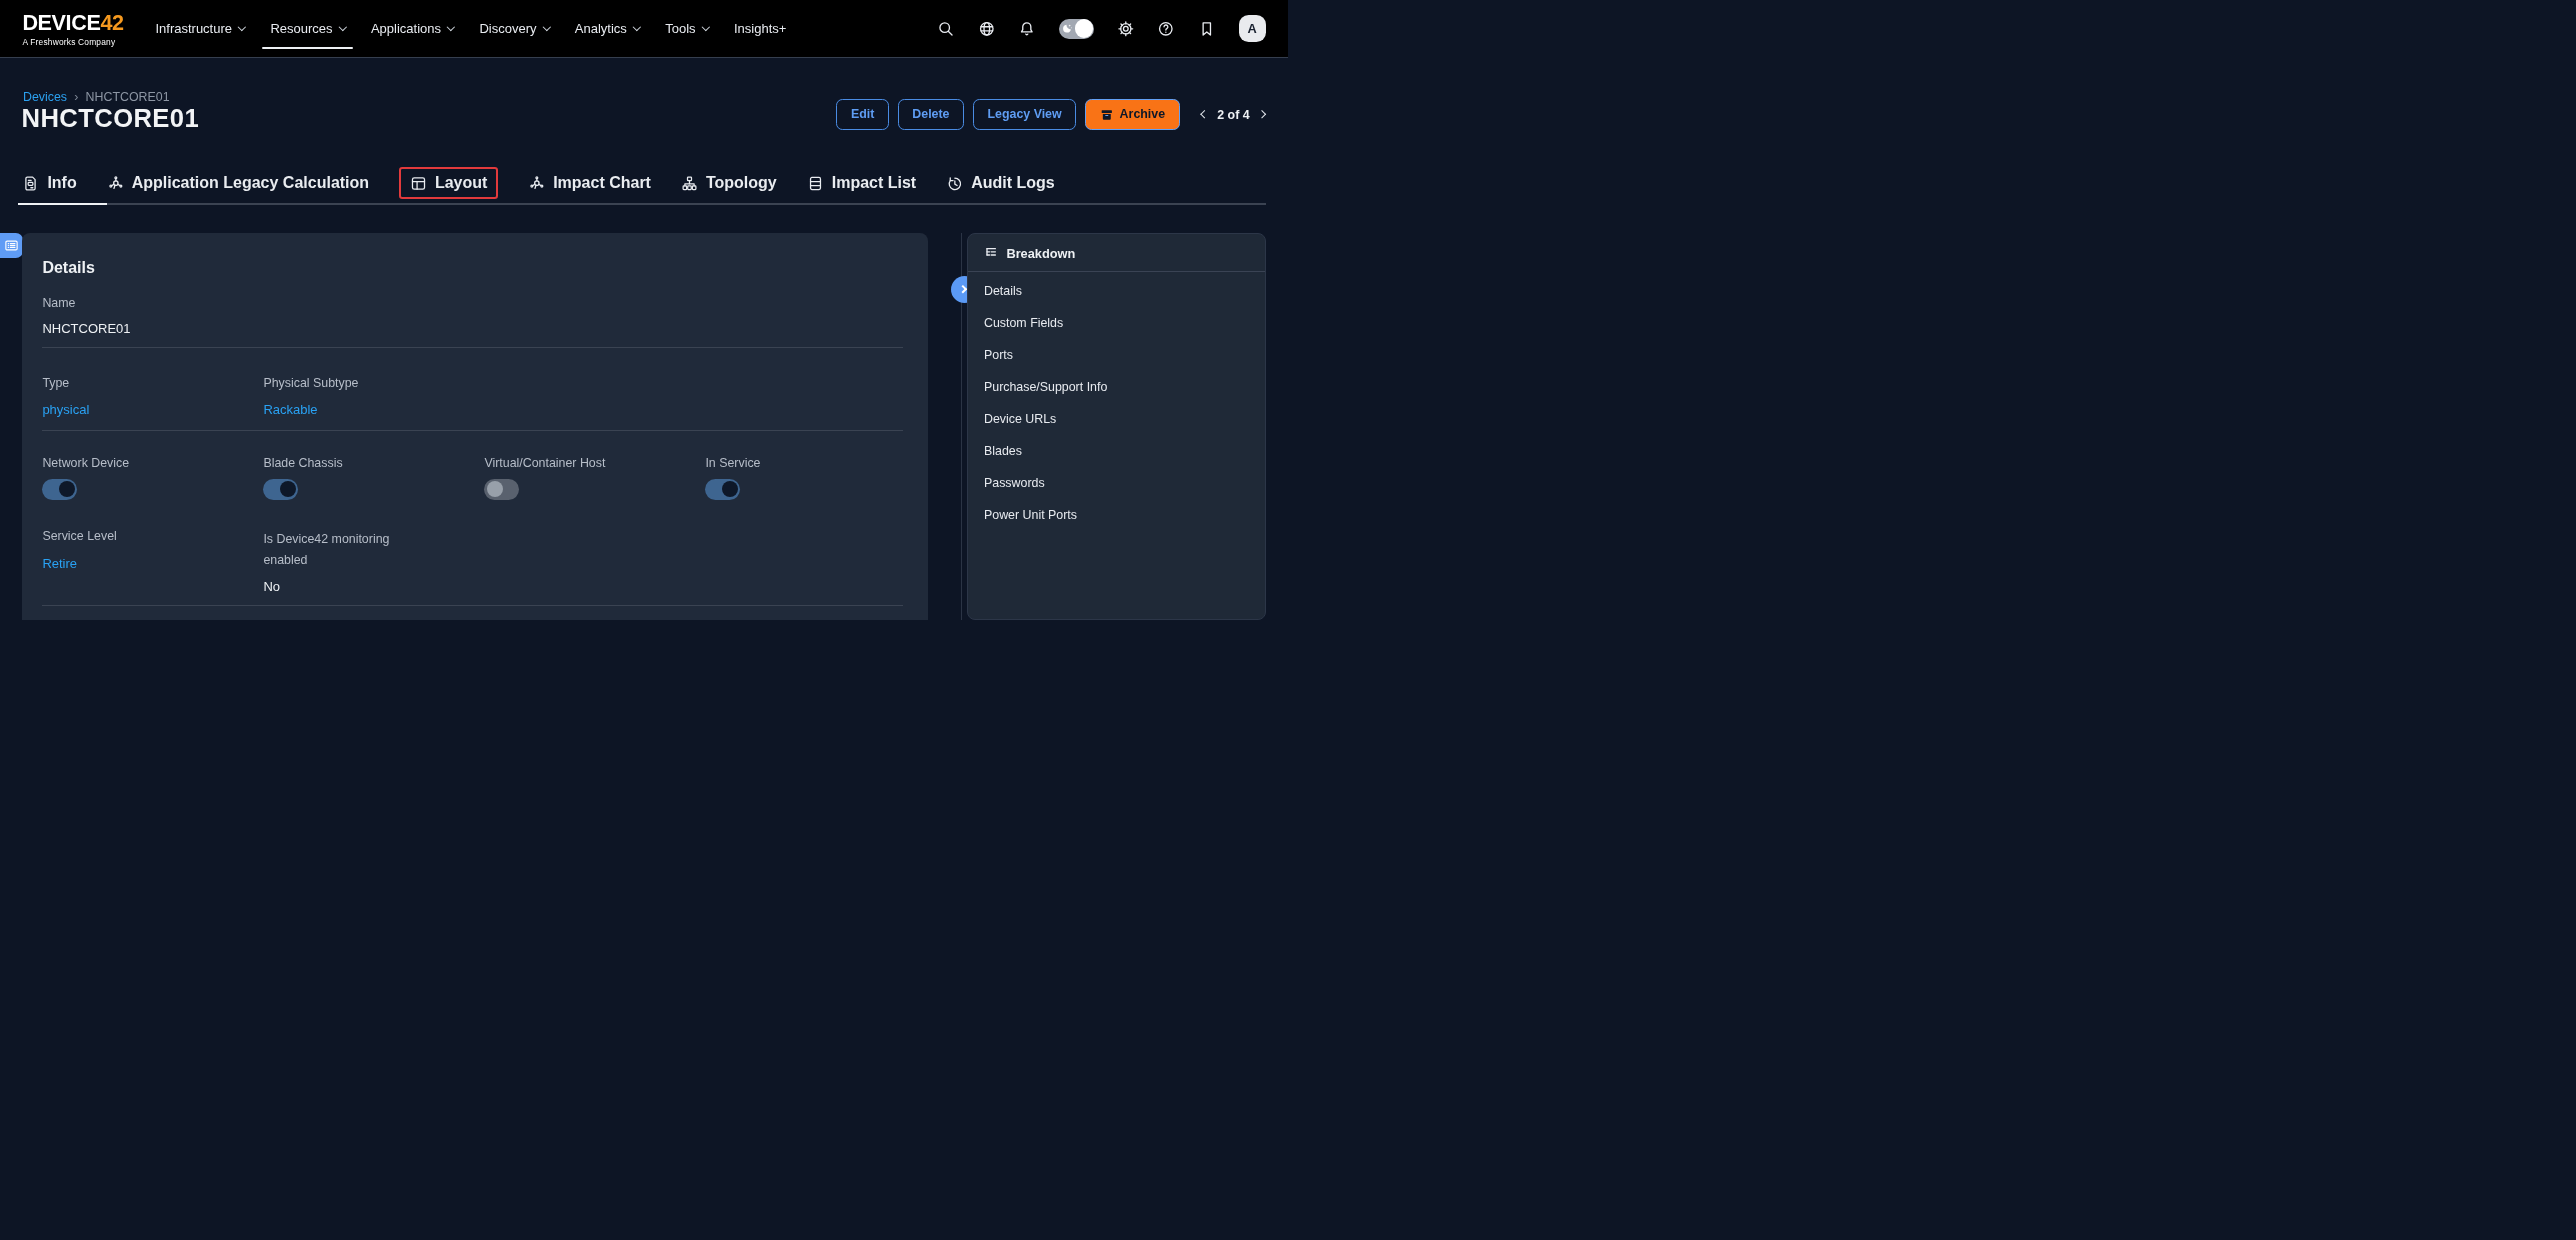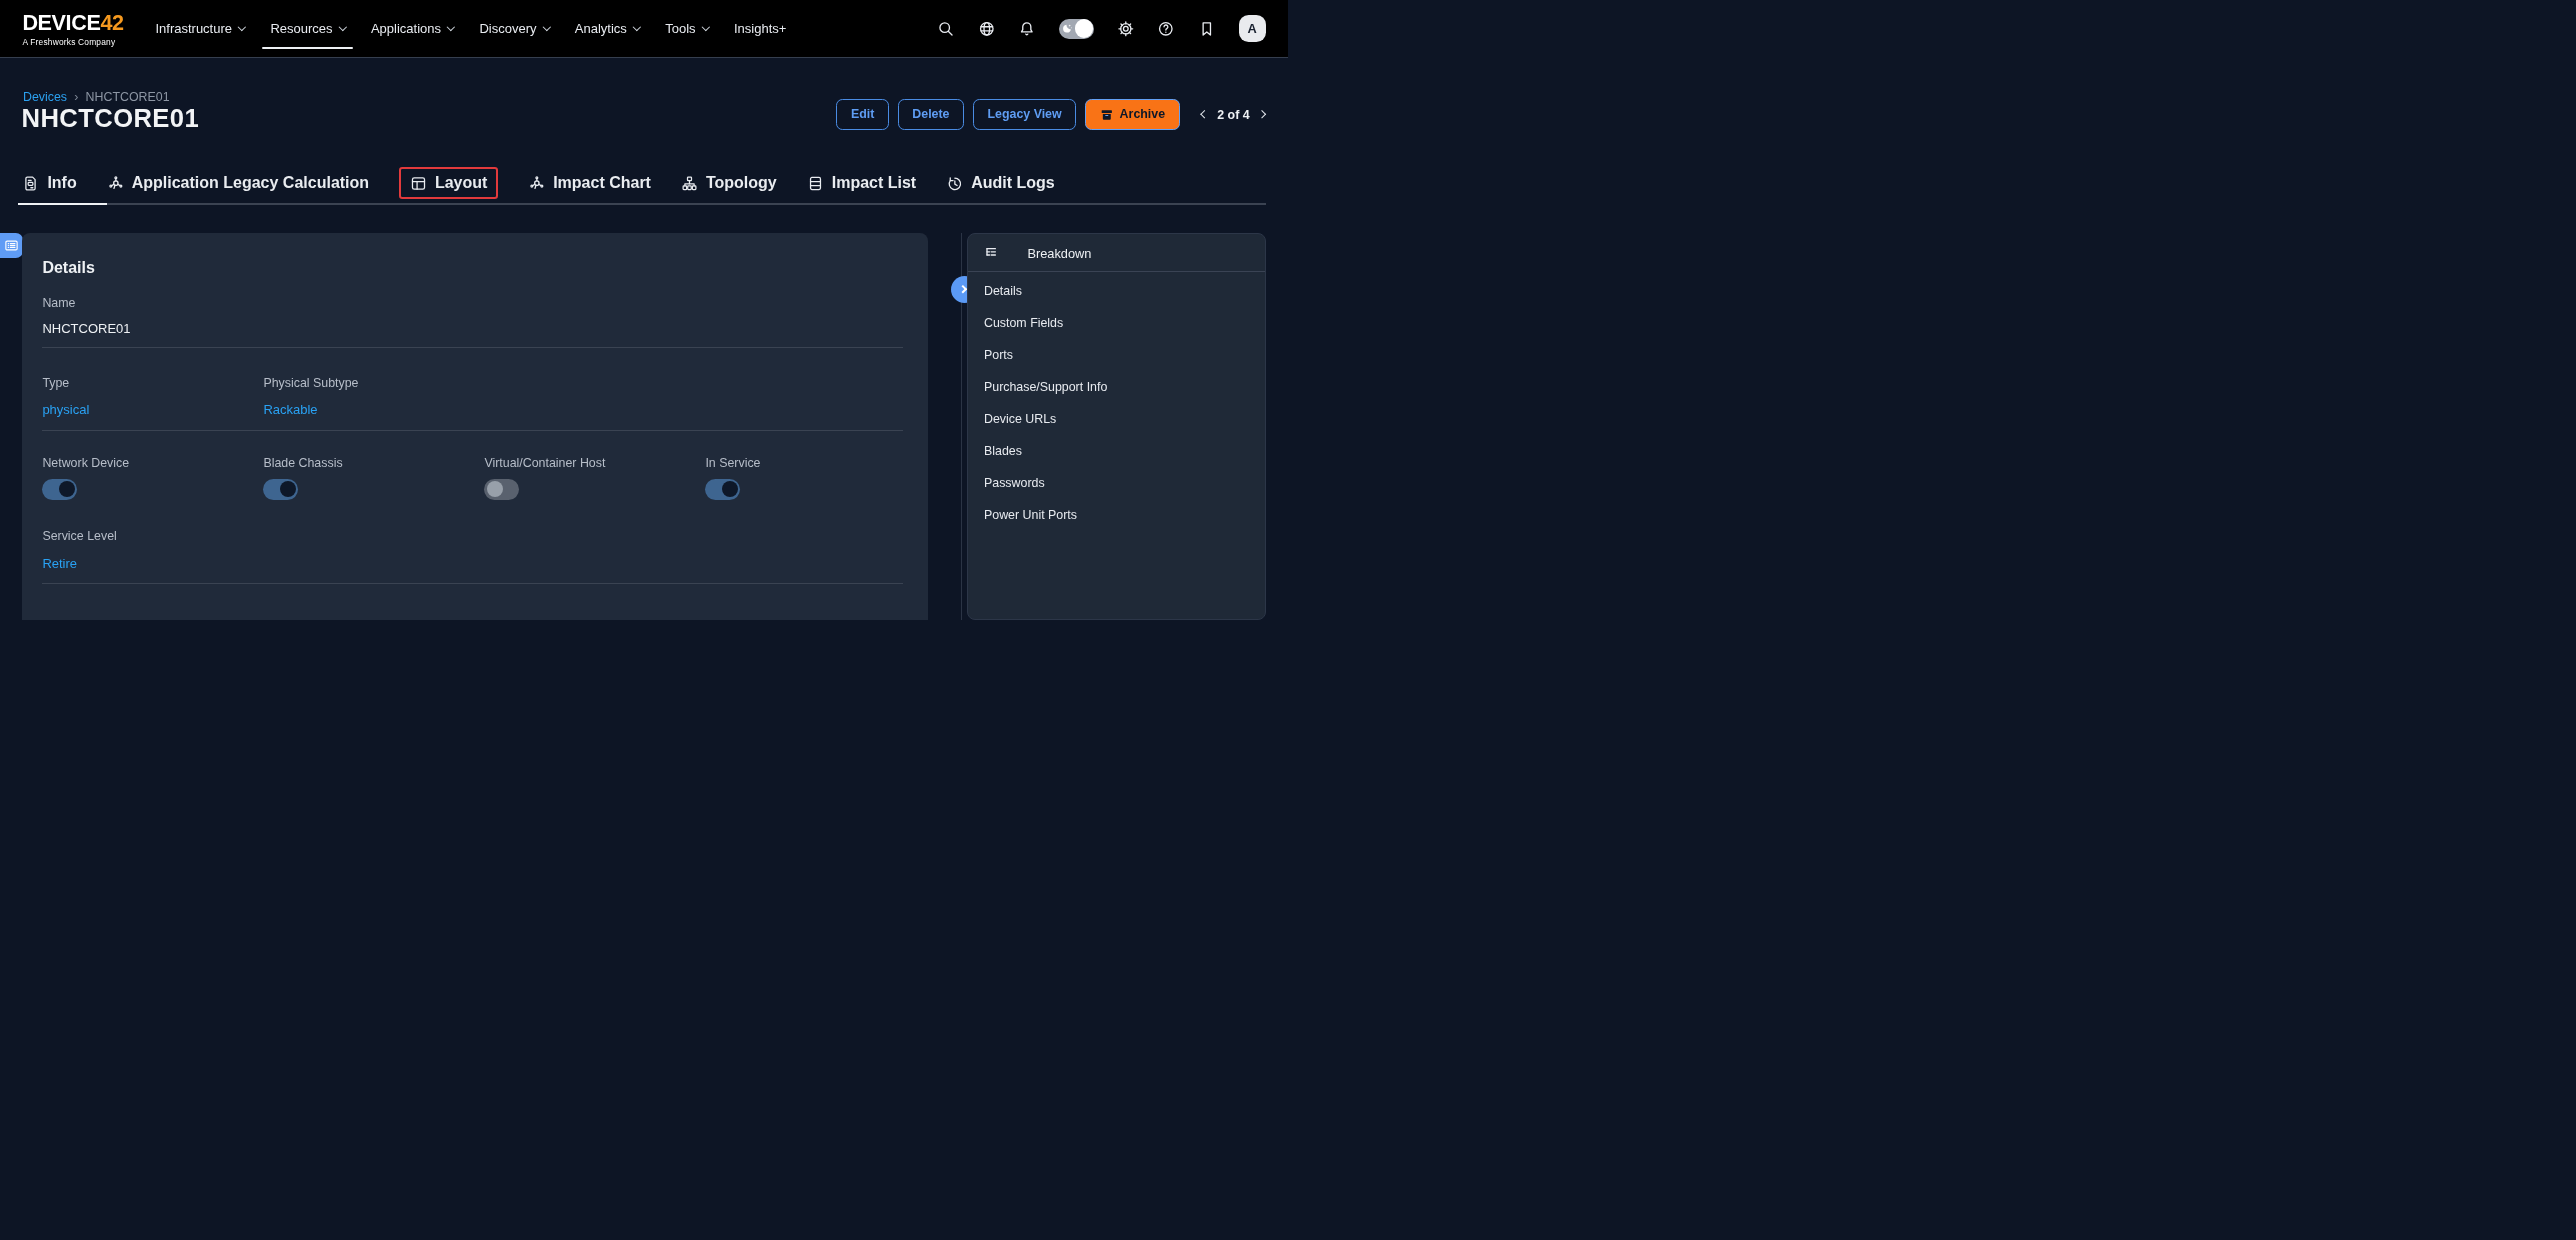--- a/index.html
+++ b/index.html
@@ -121,21 +121,21 @@
   .collapse-btn {
     position:absolute; left:951px; top:276px; width:27px; height:27px; border-radius:50%;
     background:#5b9af5; border:none; cursor:pointer; display:flex; align-items:center; justify-content:center;
   }
   .collapse-btn .chev { border-color:#ffffff; width:6.4px; height:6.4px; border-width:2px; margin-left:-2.4px; }
   .breakdown {
     position:absolute; left:967px; top:233px; width:299px; height:387px;
     background:#1f2937; border:0.8px solid #2c3648; border-radius:8px;
   }
   .bd-header { display:flex; align-items:center; gap:8px; padding:12px 16px 10.4px; border-bottom:0.8px solid #3a4354; }
-  .bd-header span { font-size:12.8px; font-weight:normal; color:#eef1f4;margin-left:21px; }
+  .bd-header span { font-size:12.8px; font-weight:bold; color:#eef1f4; }
   .bd-list { list-style:none; padding:12px 16px; }
   .bd-list li { font-size:12.4px; color:#e8ebf0; line-height:14.4px; margin-bottom:17.6px; cursor:pointer; }
 </style>
 </head>
 <body>
 
 <header class="topnav">
   <div class="logo">
     <div class="logo-row">
       <span class="logo-white">DEVICE</span>
@@ -379,20 +379,24 @@
       <div class="lbl">In Service</div>
       <div class="switch on"></div>
     </div>
   </div>
 
   <div class="grid g-row4">
     <div>
       <div class="lbl">Service Level</div>
       <a class="val-link" style="margin-top:12.8px">Retire</a>
     </div>
+    <div>
+      <div class="lbl lbl-wide">Is Device42 monitoring enabled</div>
+      <div class="val val-no">No</div>
+    </div>
   </div>
   <hr class="rule rule-last">
 </section>
 
 <div class="panel-divider"></div>
 <button class="collapse-btn">
   <i class="chev chev-right"></i>
 </button>
 
 <aside class="breakdown">

